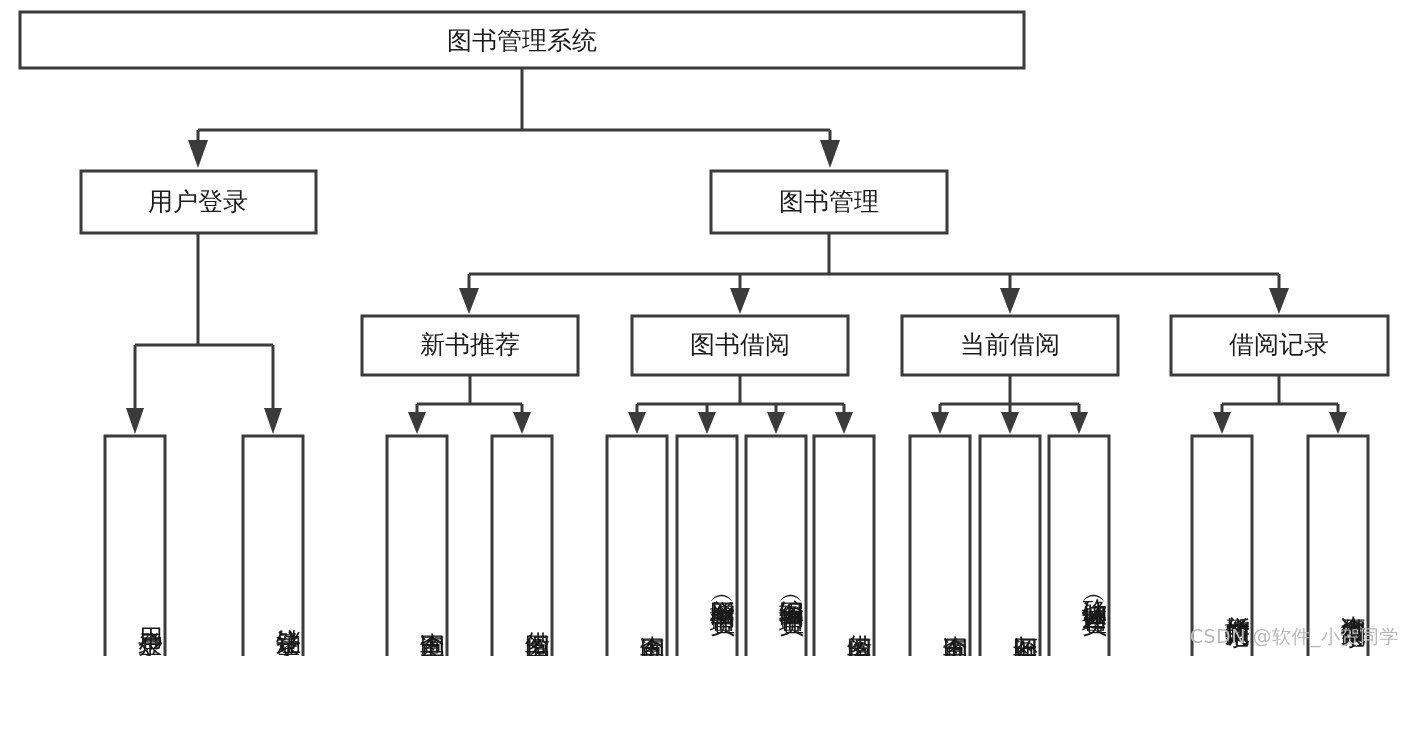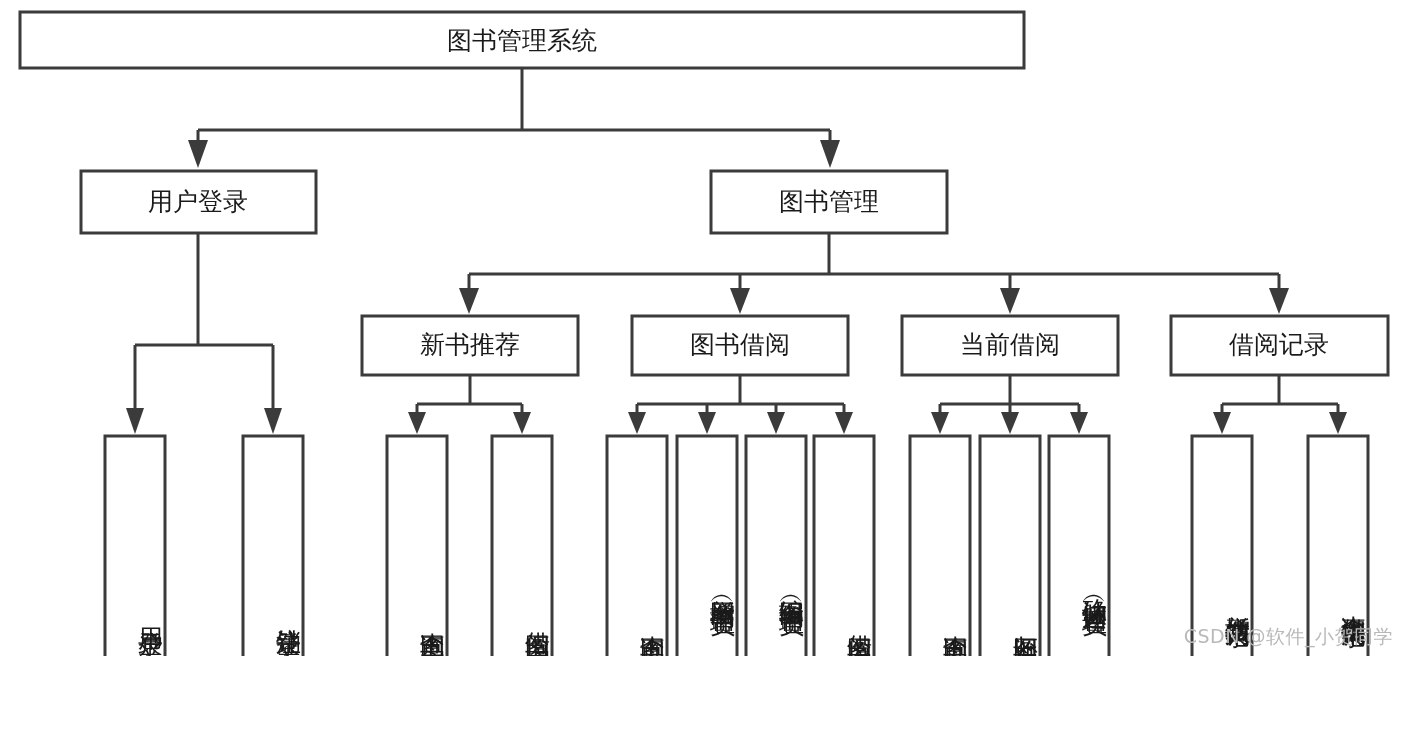--- a/index.html
+++ b/index.html
@@ -63,21 +63,21 @@
     text-orientation: upright;
     font-family: "DejaVu Sans", "Liberation Sans", sans-serif;
     font-size: 25px;
     line-height: 1.16;
     color: #1a1a1a;
     letter-spacing: 2px;
     pointer-events: none;
   }
   .watermark {
     position: absolute;
-    right: 12px;
+    right: 6px;
     bottom: 6px;
     font-family: "DejaVu Sans", "Liberation Sans", sans-serif;
     font-size: 19px;
     color: #b9b9b9;
     letter-spacing: 0.5px;
     white-space: nowrap;
   }
 </style>
 </head>
 <body>

